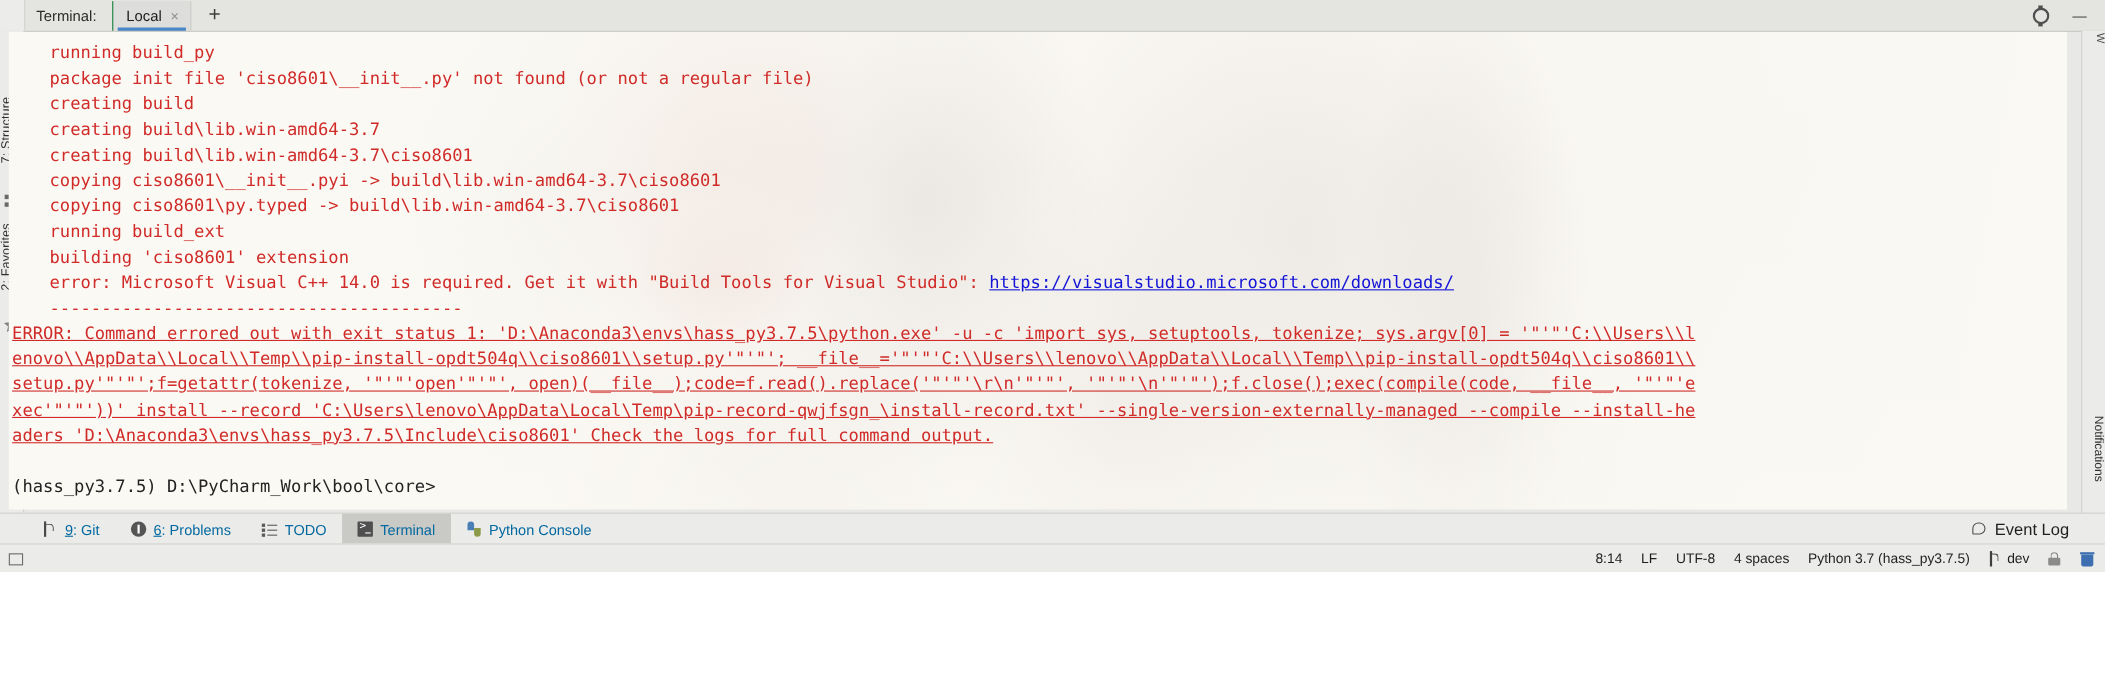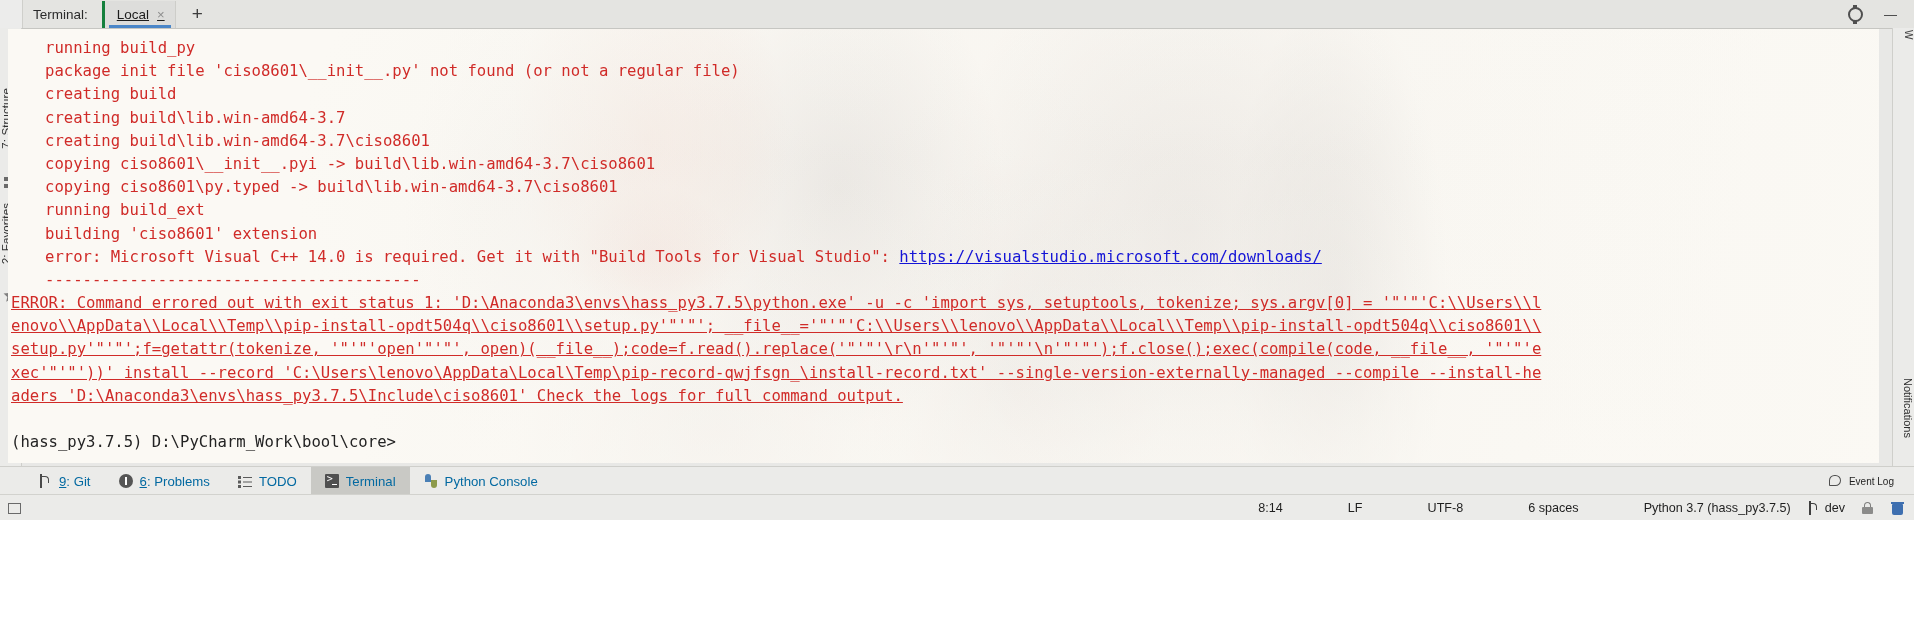--- a/index.html
+++ b/index.html
@@ -49,23 +49,22 @@
   .tab {
     position: relative;
     height: 27px;
     display: flex;
     align-items: center;
     gap: 8px;
     padding: 0 10px 0 12px;
     font-size: 13.5px;
     color: #1c1c1c;
     background: #dddddb;
-    border-left: 3px solid #15803d;
+    border-left: 1px solid #15803d;
     border-right: 1px solid #cdcdc9;
-    text-decoration: underline;
   }
   .tab.active::after {
     content: "";
     position: absolute;
     left: 4px; right: 4px; bottom: 0;
     height: 3px;
     background: #4a86c8;
   }
   .tab-close {
     color: #8d8d8d;
@@ -267,22 +266,22 @@
     white-space: nowrap;
   }
   .tw.first { margin-left: 24px; }
   .tw.selected { background: #c9c9c5; }
   .tw .u { text-decoration: underline; }
   .tw-spacer { flex: 1 1 auto; }
   .tw-right {
     display: flex;
     align-items: center;
     gap: 7px;
-    padding-right: 20px;
-    font-size: 10px;
+    padding-right: 33px;
+    font-size: 15px;
     color: #1f1f1f;
   }
 
   
   .ic {
     display: inline-block;
     position: relative;
     width: 14px; height: 14px;
     flex: 0 0 14px;
   }
@@ -387,21 +386,21 @@
     box-sizing: border-box;
     display: inline-block;
   }
   .sb-spacer { flex: 1 1 auto; }
   .sb-right {
     display: flex;
     align-items: center;
     gap: 17px;
     padding-right: 10px;
   }
-  .sb-item { white-space: nowrap; margin-left: 48px; }
+  .sb-item { white-space: nowrap; }
   .ic-branch {
     position: relative;
     width: 12px; height: 14px;
     display: inline-block;
   }
   .ic-branch::before {
     content: "";
     position: absolute; left: 1.5px; top: 0;
     width: 1.6px; height: 14px; background: #3f3f3f;
   }
@@ -595,21 +594,21 @@
 
   <div class="statusbar">
     <div class="sb-left">
       <span class="ic-sqbox"></span>
     </div>
     <div class="sb-spacer"></div>
     <div class="sb-right">
       <span class="sb-item">8:14</span>
       <span class="sb-item">LF</span>
       <span class="sb-item">UTF-8</span>
-      <span class="sb-item">6 spaces</span>
+      <span class="sb-item">4 spaces</span>
       <span class="sb-item">Python 3.7 (hass_py3.7.5)</span>
       <span class="sb-branch">
         <span class="ic-branch"></span>
         <span>dev</span>
       </span>
       <span class="ic-lock"></span>
       <span class="ic-trash"></span>
     </div>
   </div>
 

